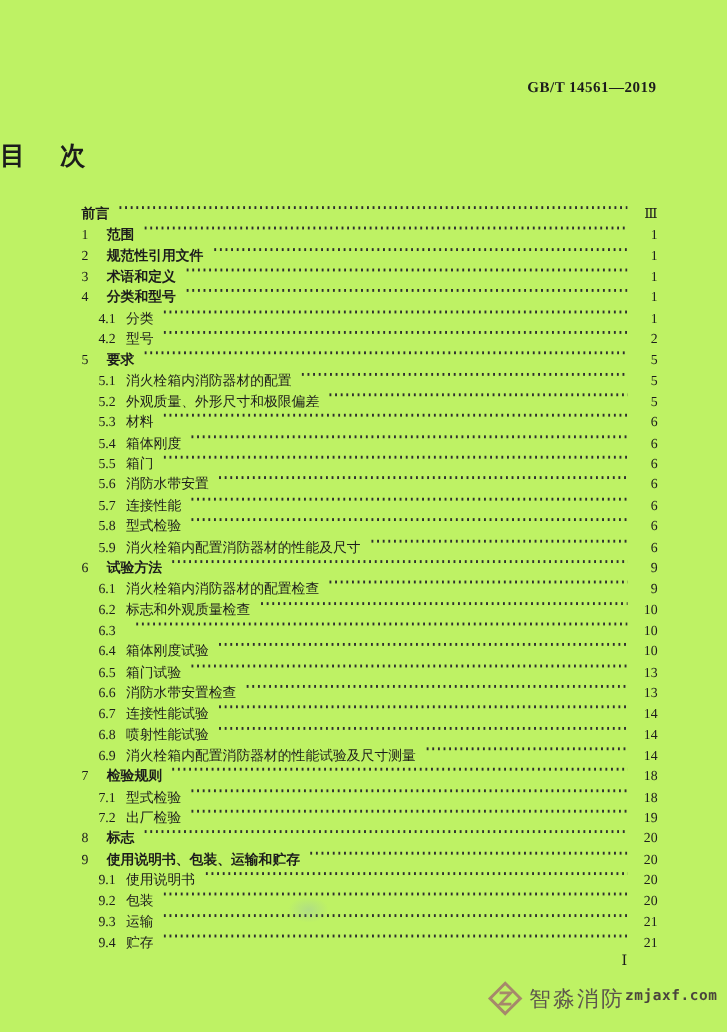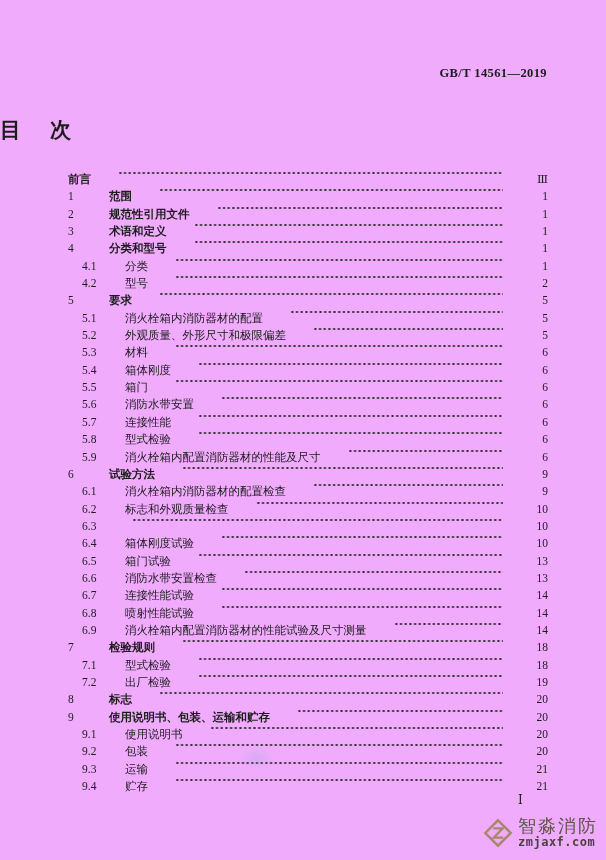--- a/index.html
+++ b/index.html
@@ -4,40 +4,40 @@
 <style>
   html, body { margin: 0; padding: 0; }
   body {
     width: 606px; height: 860px;
     background: #ffffff;
     position: relative;
     overflow: hidden;
     font-family: "Liberation Serif", "DejaVu Serif", serif;
     color: #1c1c1c;
   }
-  .page { position: absolute; inset: 0; background: #f0abfc; }
+  .page { position: absolute; inset: 0; background: #bef264; }
 
   .doc-header {
     position: absolute; top: 66px; right: 59px;
     font-size: 12.5px; font-weight: bold; letter-spacing: 0.4px;
     font-family: "Liberation Serif", "DejaVu Serif", serif;
   }
 
   .doc-title {
     position: absolute; top: 116px; left: 0; width: 100%;
     margin: 0; text-align: left;
     font-size: 21px; font-weight: bold; letter-spacing: 4px;
     font-family: "Liberation Sans", "DejaVu Sans", sans-serif;
   }
 
   .toc {
     position: absolute; left: 66px; top: 171px; width: 482px;
     font-size: 11.5px;
   }
-  .toc-row { display: flex; align-items: flex-start; height: 17.35px; line-height: 17.35px; gap: 20px; }
+  .toc-row { display: flex; align-items: flex-start; height: 17.35px; line-height: 17.35px; }
   .toc-row .num { flex: 0 0 auto; font-family: "Liberation Serif", "DejaVu Serif", serif; font-weight: normal; }
   .toc-row .ttl { flex: 0 0 auto; white-space: nowrap; }
   .toc-row .dots {
     flex: 1 1 auto; height: 4px; margin: 0 5px 0 7px; align-self: baseline;
     background-image: radial-gradient(circle, #2e2e2e 1px, rgba(0,0,0,0) 1.15px);
     background-size: 4.7px 4px; background-repeat: repeat-x; background-position: 0 bottom;
   }
   .toc-row .pg {
     flex: 0 0 auto; width: 20px; text-align: right;
     font-family: "Liberation Serif", "DejaVu Serif", serif; font-weight: normal;
@@ -57,21 +57,21 @@
     position: absolute; left: 240px; top: 747px; width: 34px; height: 22px;
     background: radial-gradient(ellipse at center, rgba(140,170,215,0.28), rgba(140,170,215,0) 70%);
     pointer-events: none;
   }
 
   .watermark {
     position: absolute; top: 817px; right: 8px;
     display: flex; align-items: center; gap: 5px;
   }
   .wm-logo { width: 30px; height: 30px; display: block; }
-  .wm-text { display: flex; flex-direction: column; }
+  .wm-text { display: flex; flex-direction: row; }
   .wm-name {
     font-size: 18px; line-height: 19px; letter-spacing: 2px;
     font-family: "Liberation Sans", "DejaVu Sans", sans-serif;
   }
   .wm-site {
     font-size: 12px; line-height: 13px; font-weight: bold; letter-spacing: 0.5px;
     font-family: "DejaVu Sans Mono", "Liberation Mono", monospace;
   }
 </style>
 </head>

